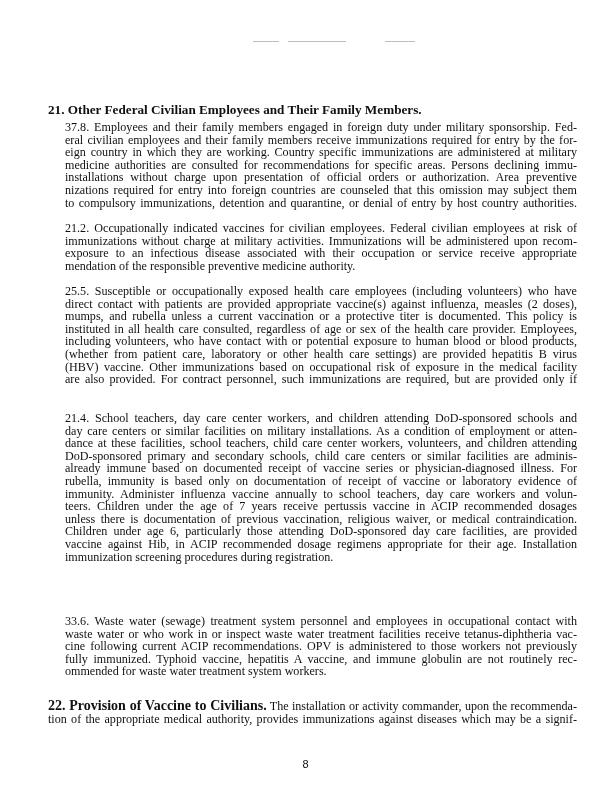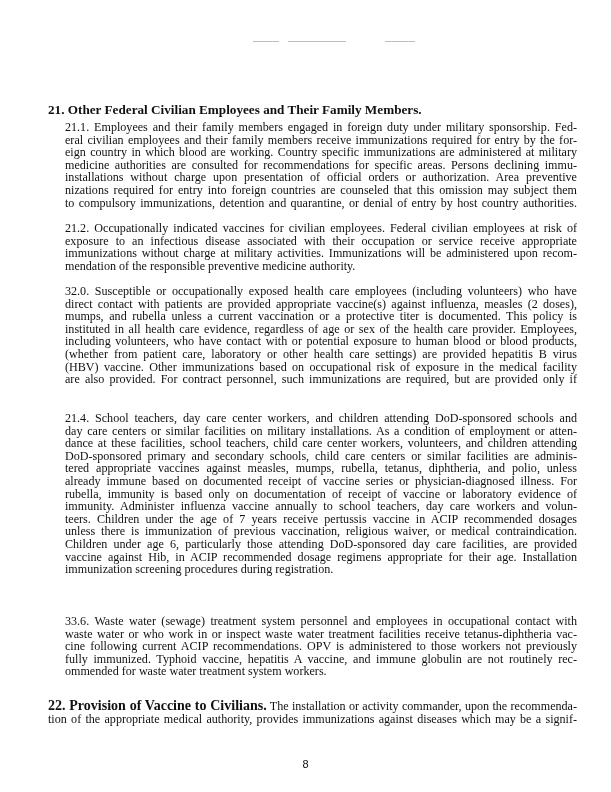--- a/index.html
+++ b/index.html
@@ -19,58 +19,57 @@
 <body>
 
 <div class="page">
   <div class="top-rule" style="left:253px;width:26px;"></div>
   <div class="top-rule" style="left:288px;width:58px;"></div>
   <div class="top-rule" style="left:385px;width:30px;"></div>
 
   <div class="heading" style="top:62px;">21.  Other Federal Civilian Employees and Their Family Members.</div>
 
   <div class="para" style="top:81px;">
-    <span class="ln">21.1.  Employees and their family members engaged in foreign duty under military sponsorship.  Fed-</span>
+    <span class="ln">37.8.  Employees and their family members engaged in foreign duty under military sponsorship.  Fed-</span>
     <span class="ln">eral civilian employees and their family members receive immunizations required for entry by the for-</span>
-    <span class="ln">eign country in which blood are working.  Country specific immunizations are administered at military</span>
+    <span class="ln">eign country in which they are working.  Country specific immunizations are administered at military</span>
     <span class="ln">medicine authorities are consulted for recommendations for specific areas.  Persons declining immu-</span>
     <span class="ln">installations without charge upon presentation of official orders or authorization.  Area preventive</span>
     <span class="ln">nizations required for entry into foreign countries are counseled that this omission may subject them</span>
     <span class="ln">to compulsory immunizations, detention and quarantine, or denial of entry by host country authorities.</span>
   </div>
 
   <div class="para" style="top:182px;font-family:Liberation Serif, serif;">
     <span class="ln">21.2.  Occupationally indicated vaccines for civilian employees.  Federal civilian employees at risk of</span>
+    <span class="ln">immunizations without charge at military activities.  Immunizations will be administered upon recom-</span>
     <span class="ln">exposure to an infectious disease associated with their occupation or service receive appropriate</span>
-    <span class="ln">immunizations without charge at military activities.  Immunizations will be administered upon recom-</span>
     <span class="ln last">mendation of the responsible preventive medicine authority.</span>
   </div>
 
   <div class="para" style="top:245px;">
-    <span class="ln">32.0.  Susceptible or occupationally exposed health care employees (including volunteers) who have</span>
+    <span class="ln">25.5.  Susceptible or occupationally exposed health care employees (including volunteers) who have</span>
     <span class="ln">direct contact with patients are provided appropriate vaccine(s) against influenza, measles (2 doses),</span>
     <span class="ln">mumps, and rubella unless a current vaccination or a protective titer is documented. This policy is</span>
-    <span class="ln">instituted in all health care evidence, regardless of age or sex of the health care provider.  Employees,</span>
+    <span class="ln">instituted in all health care consulted, regardless of age or sex of the health care provider.  Employees,</span>
     <span class="ln">including volunteers, who have contact with or potential exposure to human blood or blood products,</span>
     <span class="ln">(whether from patient care, laboratory or other health care settings) are provided hepatitis B virus</span>
     <span class="ln">(HBV) vaccine.  Other immunizations based on occupational risk of exposure in the medical facility</span>
     <span class="ln">are also provided. For contract personnel, such immunizations are required, but are provided only if</span>
   </div>
 
   <div class="para" style="top:372px;">
     <span class="ln">21.4.  School teachers, day care center workers, and children attending DoD-sponsored schools and</span>
     <span class="ln">day care centers or similar facilities on military installations.  As a condition of employment or atten-</span>
     <span class="ln">dance at these facilities, school teachers, child care center workers, volunteers, and children attending</span>
     <span class="ln">DoD-sponsored primary and secondary schools, child care centers or similar facilities are adminis-</span>
-    <span class="ln">tered appropriate vaccines against measles, mumps, rubella, tetanus, diphtheria, and polio, unless</span>
     <span class="ln">already immune based on documented receipt of vaccine series or physician-diagnosed illness.  For</span>
     <span class="ln">rubella,  immunity is based only on documentation of receipt of vaccine or laboratory evidence of</span>
     <span class="ln">immunity.  Administer influenza vaccine annually to school teachers, day care workers and volun-</span>
     <span class="ln">teers.  Children under the age of 7 years receive pertussis vaccine in ACIP recommended dosages</span>
-    <span class="ln">unless there is immunization of  previous vaccination, religious waiver, or medical contraindication.</span>
+    <span class="ln">unless there is documentation of  previous vaccination, religious waiver, or medical contraindication.</span>
     <span class="ln">Children under age 6, particularly those attending DoD-sponsored day care facilities, are provided</span>
     <span class="ln">vaccine against Hib, in ACIP recommended dosage regimens appropriate for their age.  Installation</span>
     <span class="ln last">immunization screening procedures during registration.</span>
   </div>
 
   <div class="para" style="top:575px;">
     <span class="ln">33.6.  Waste water (sewage) treatment system personnel and employees in occupational contact with</span>
     <span class="ln">waste water or who work in or inspect waste water treatment facilities receive tetanus-diphtheria vac-</span>
     <span class="ln">cine following current ACIP recommendations.  OPV is administered to those workers not previously</span>
     <span class="ln">fully immunized.  Typhoid vaccine, hepatitis A vaccine, and immune globulin are not routinely rec-</span>

